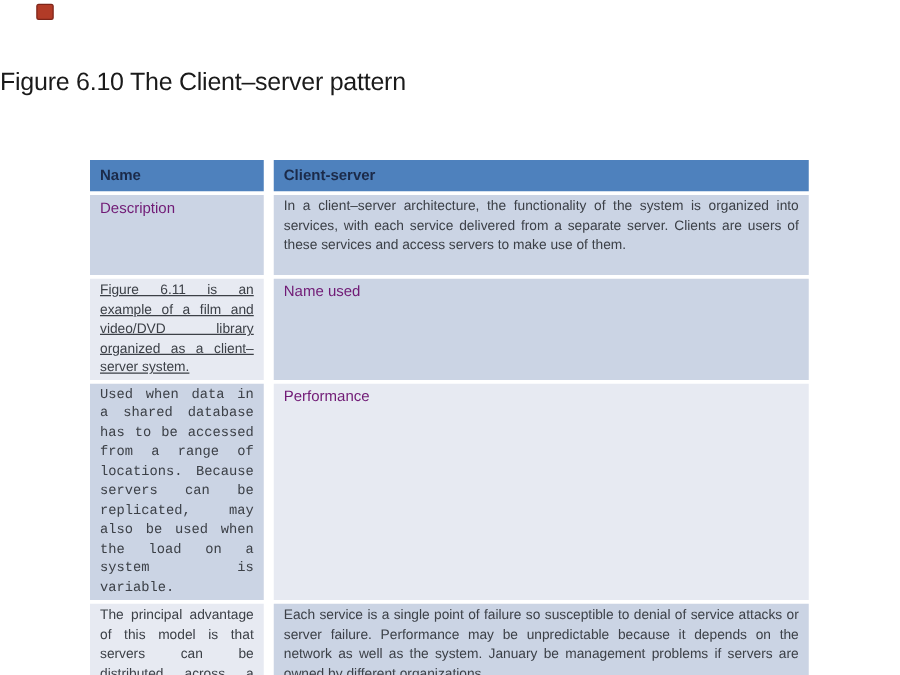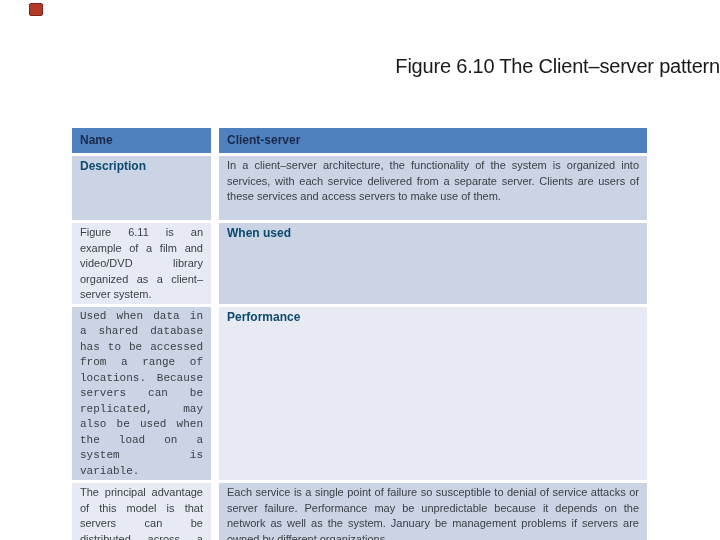--- a/index.html
+++ b/index.html
@@ -26,21 +26,21 @@
     background: #b23b27;
     border: 1px solid #7e2418;
     border-radius: 2px;
   }
   .slide-title {
     position: absolute;
     top: 55px;
     left: 0;
     width: 720px;
     margin: 0;
-    text-align: right;
+    text-align: left;
     font-size: 20px;
     font-weight: 400;
     letter-spacing: -0.2px;
     color: #1a1a1a;
   }
   .pattern-table {
     position: absolute;
     left: 72px;
     top: 128px;
     width: 575px;
@@ -55,37 +55,37 @@
   .head {
     background: #4e81bd;
     color: #1b2a49;
     font-weight: 700;
     font-size: 12px;
     line-height: 15px;
     height: 25px;
     padding: 5px 8px 0 8px;
   }
   .label-cell {
-    font-weight: 700;
+    font-weight: 400;
     font-size: 12px;
     line-height: 15.5px;
-    color: #0c4a6e;
+    color: #701a75;
     padding: 3px 8px 0 8px;
   }
   .text-cell {
     font-size: 11px;
     line-height: 15.5px;
     color: #3c4047;
     text-align: justify;
     padding: 2px 8px 1px 8px;
   }
   .band-dark  { background: #cbd4e4; }
   .band-light { background: #e7eaf2; }
   .mh-desc  { min-height: 64px; }
-  .mh-ex    { min-height: 33px; }
+  .mh-ex    { min-height: 33px; text-decoration: underline; }
   .mh-when  { min-height: 48px; font-family: Liberation Mono, monospace; }
   .mh-adv   { min-height: 64px; }
   .mh-dis   { min-height: 79px; }
 </style>
 </head>
 <body>
 
 <div class="slide">
 
   <div class="file-icon"></div>
@@ -95,21 +95,21 @@
   <div class="pattern-table">
 
     <div class="cell head">Name</div>
     <div class="cell head">Client-server</div>
 
     <div class="cell label-cell band-dark">Description</div>
     <div class="cell text-cell band-dark mh-desc">In a client–server architecture, the functionality of the system is organized into services, with each service delivered from a separate server. Clients are users of these services and access servers to make use of them.</div>
 
     <div class="cell text-cell band-light mh-ex">Figure 6.11 is an example of a film and video/DVD library organized as a client–server system.</div>
 
-    <div class="cell label-cell band-dark">When used</div>
+    <div class="cell label-cell band-dark">Name used</div>
     <div class="cell text-cell band-dark mh-when">Used when data in a shared database has to be accessed from a range of locations. Because servers can be replicated, may also be used when the load on a system is variable.</div>
 
     <div class="cell label-cell band-light">Performance</div>
     <div class="cell text-cell band-light mh-adv">The principal advantage of this model is that servers can be distributed across a network. General functionality (e.g., a printing service) can be available to all clients and does not need to be implemented by all services.</div>
 
     <div class="cell text-cell band-dark mh-dis">Each service is a single point of failure so susceptible to denial of service attacks or server failure. Performance may be unpredictable because it depends on the network as well as the system. January be management problems if servers are owned by different organizations.</div>
 
   </div>
 
 </div>

